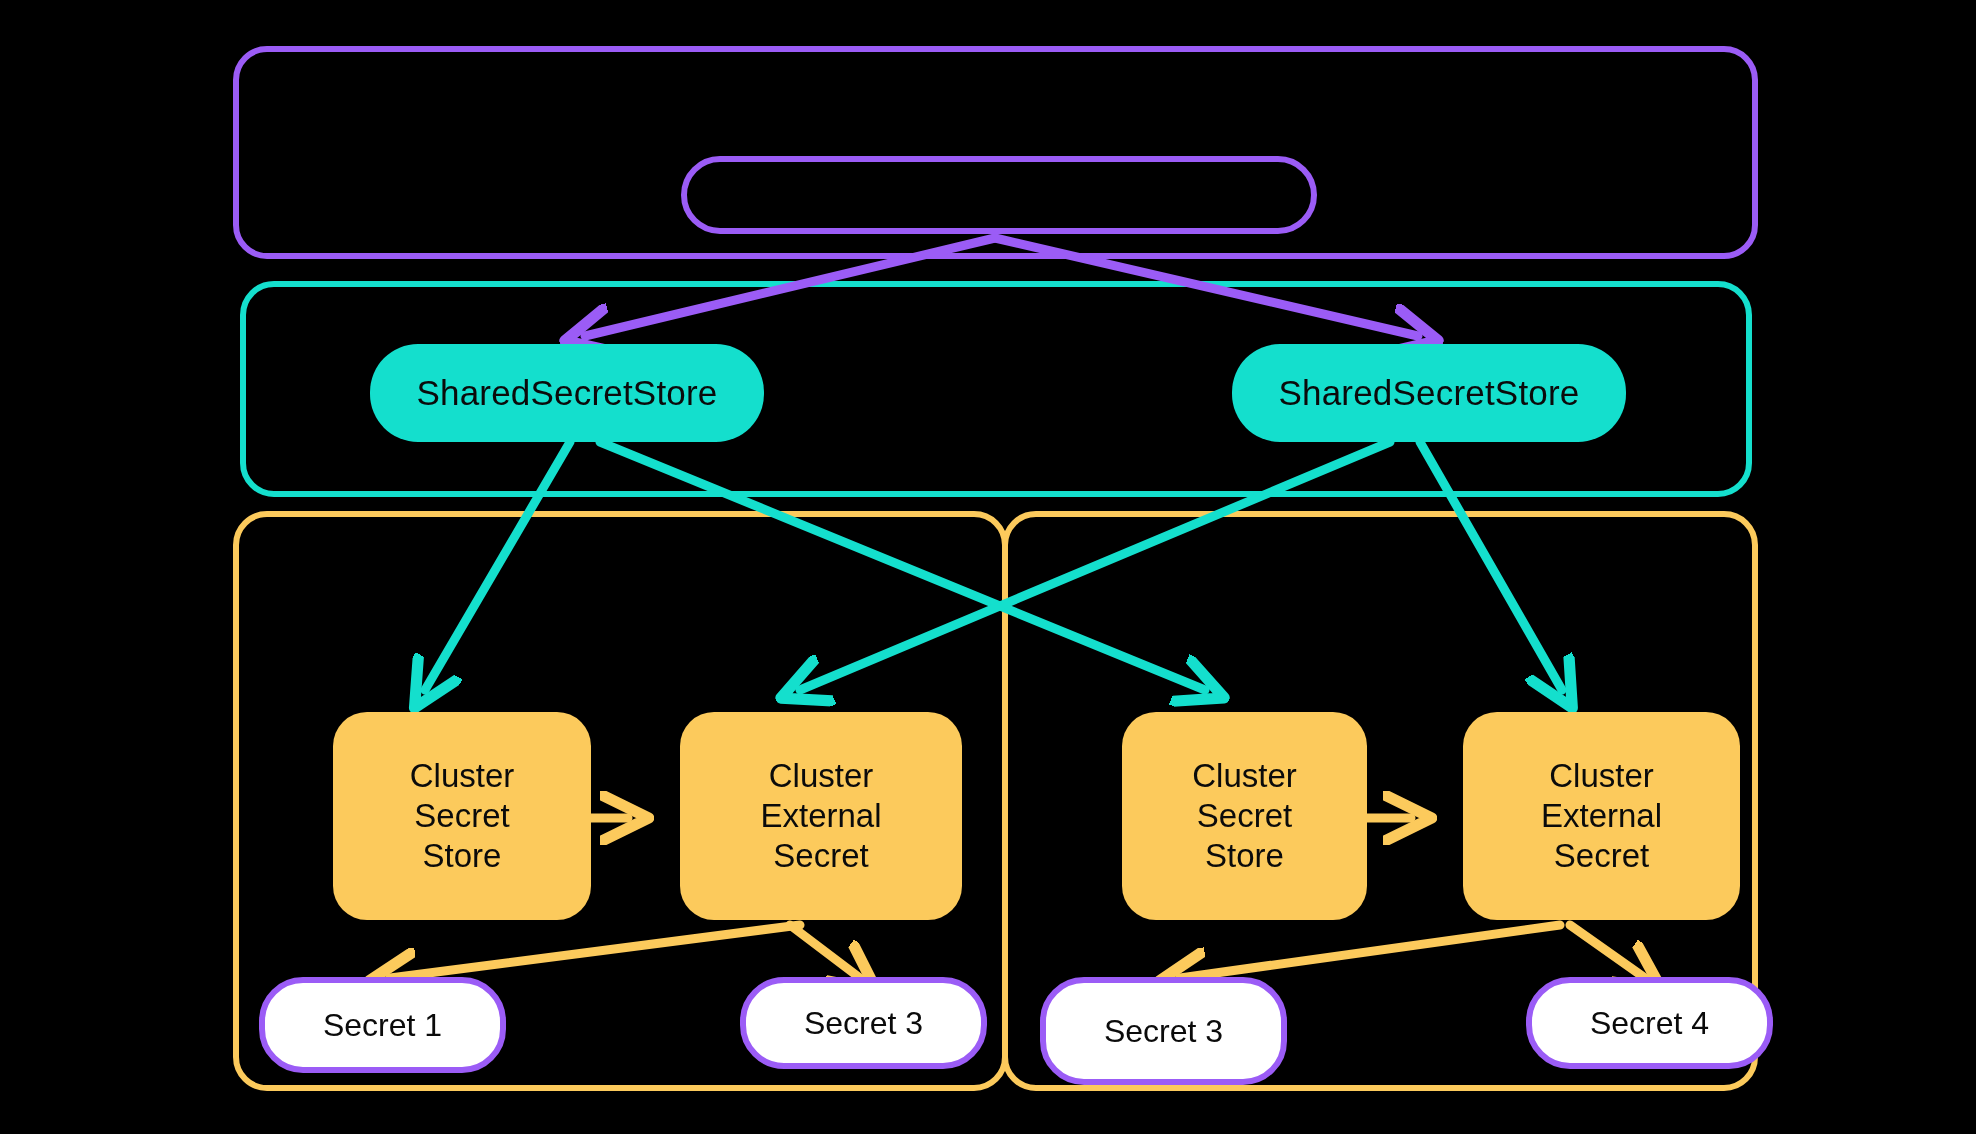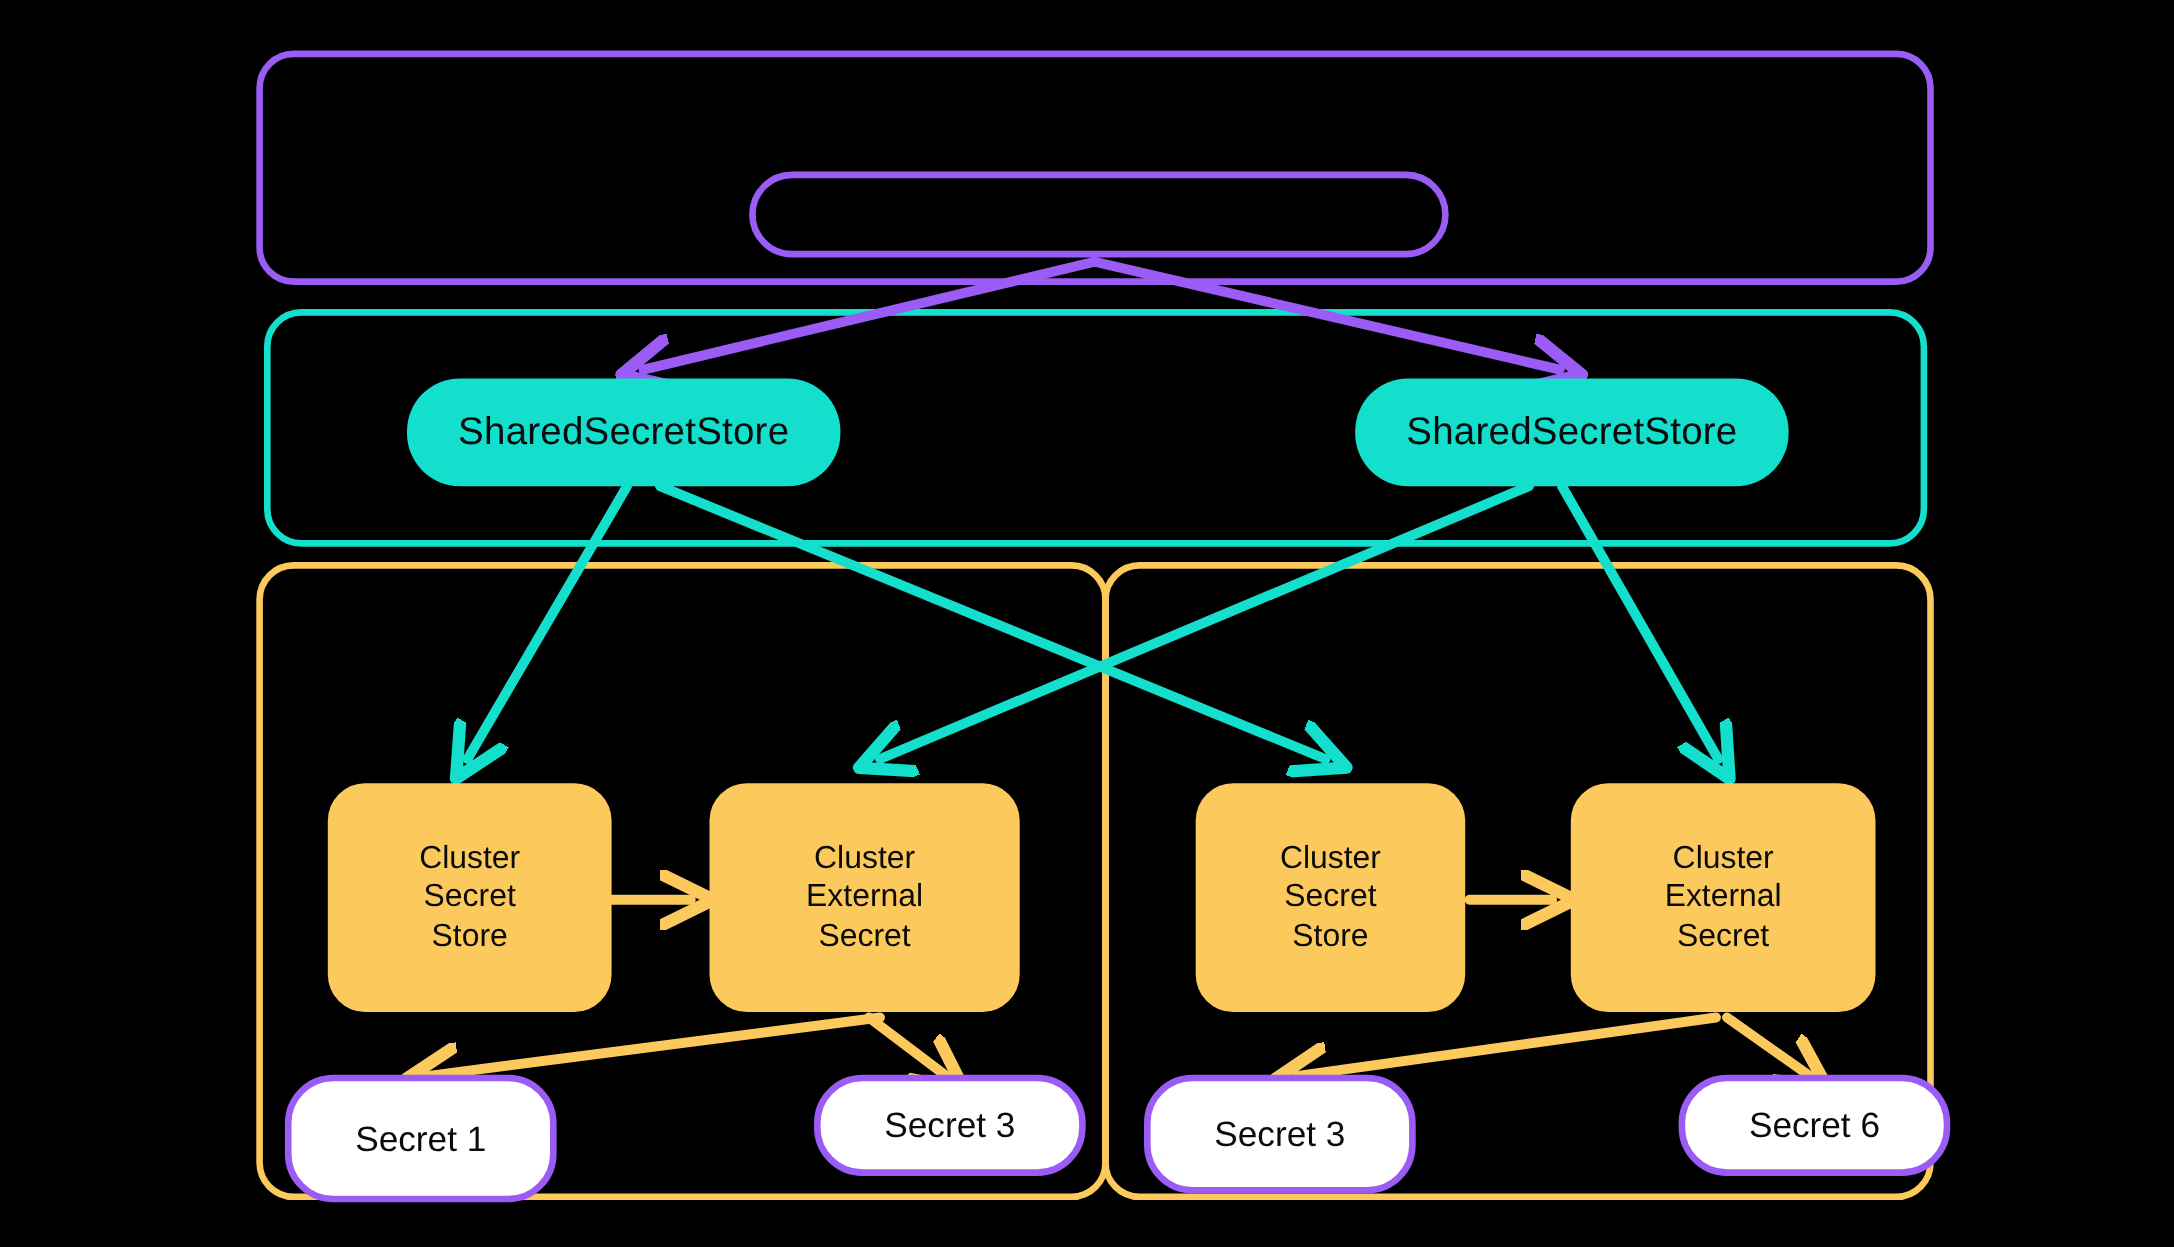--- a/index.html
+++ b/index.html
@@ -12,21 +12,21 @@
   .c-teal{border:6px solid var(--teal);border-radius:34px;}
   .c-orange{border:6px solid var(--orange);border-radius:34px;}
 
   .node{position:absolute;box-sizing:border-box;display:flex;align-items:center;
         justify-content:center;text-align:center;color:#0b0b0b;}
 
   .pill-purple-empty{border:6px solid var(--purple);border-radius:42px;background:transparent;}
 
   .pill-teal{background:var(--teal);border-radius:48px;font-size:35px;letter-spacing:.2px;}
 
-  .box-orange{background:var(--orange);border-radius:34px;font-size:29px;line-height:1.22;}
+  .box-orange{background:var(--orange);border-radius:34px;font-size:33px;line-height:1.22;margin-left:35px;}
 
   .pill-secret{background:#fff;border:6px solid var(--purple);border-radius:44px;font-size:32px;}
 
   :root{
     --purple:#9b5cf6;
     --teal:#14dfcd;
     --orange:#fcca5c;
   }
 </style>
 </head>
@@ -88,33 +88,33 @@
     <span>Secret</span>
     <span>Store</span>
   </div>
 
   <div class="node box-orange" style="left:645px;top:712px;width:282px;height:208px;flex-direction:column;">
     <span>Cluster</span>
     <span>External</span>
     <span>Secret</span>
   </div>
 
-  <div class="node pill-secret" style="left:259px;top:977px;width:247px;height:116px;">Secret 1</div>
+  <div class="node pill-secret" style="left:259px;top:977px;width:247px;height:96px;">Secret 1</div>
 
   <div class="node pill-secret" style="left:740px;top:977px;width:247px;height:92px;">Secret 3</div>
 
   <div class="node box-orange" style="left:1087px;top:712px;width:245px;height:208px;flex-direction:column;">
     <span>Cluster</span>
     <span>Secret</span>
     <span>Store</span>
   </div>
 
   <div class="node box-orange" style="left:1428px;top:712px;width:277px;height:208px;flex-direction:column;">
     <span>Cluster</span>
     <span>External</span>
     <span>Secret</span>
   </div>
 
   <div class="node pill-secret" style="left:1040px;top:977px;width:247px;height:108px;">Secret 3</div>
 
-  <div class="node pill-secret" style="left:1526px;top:977px;width:247px;height:92px;">Secret 6</div>
+  <div class="node pill-secret" style="left:1526px;top:977px;width:247px;height:92px;">Secret 4</div>
 
 </div>
 
 </body></html>

